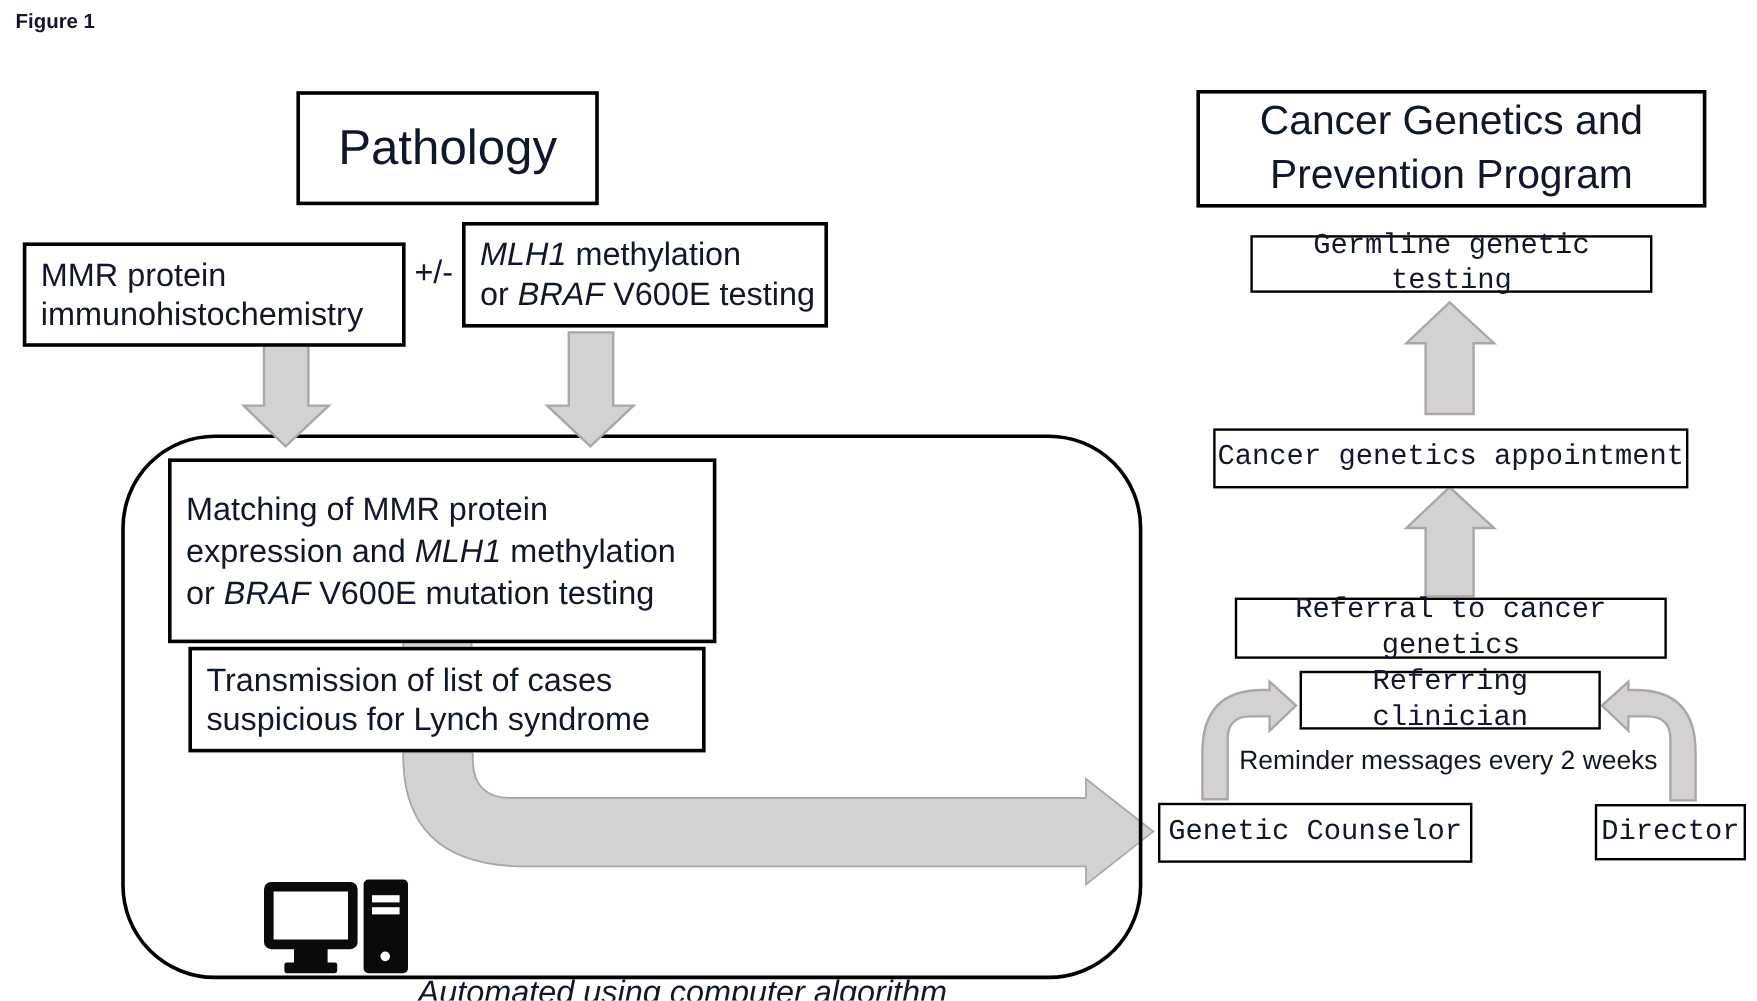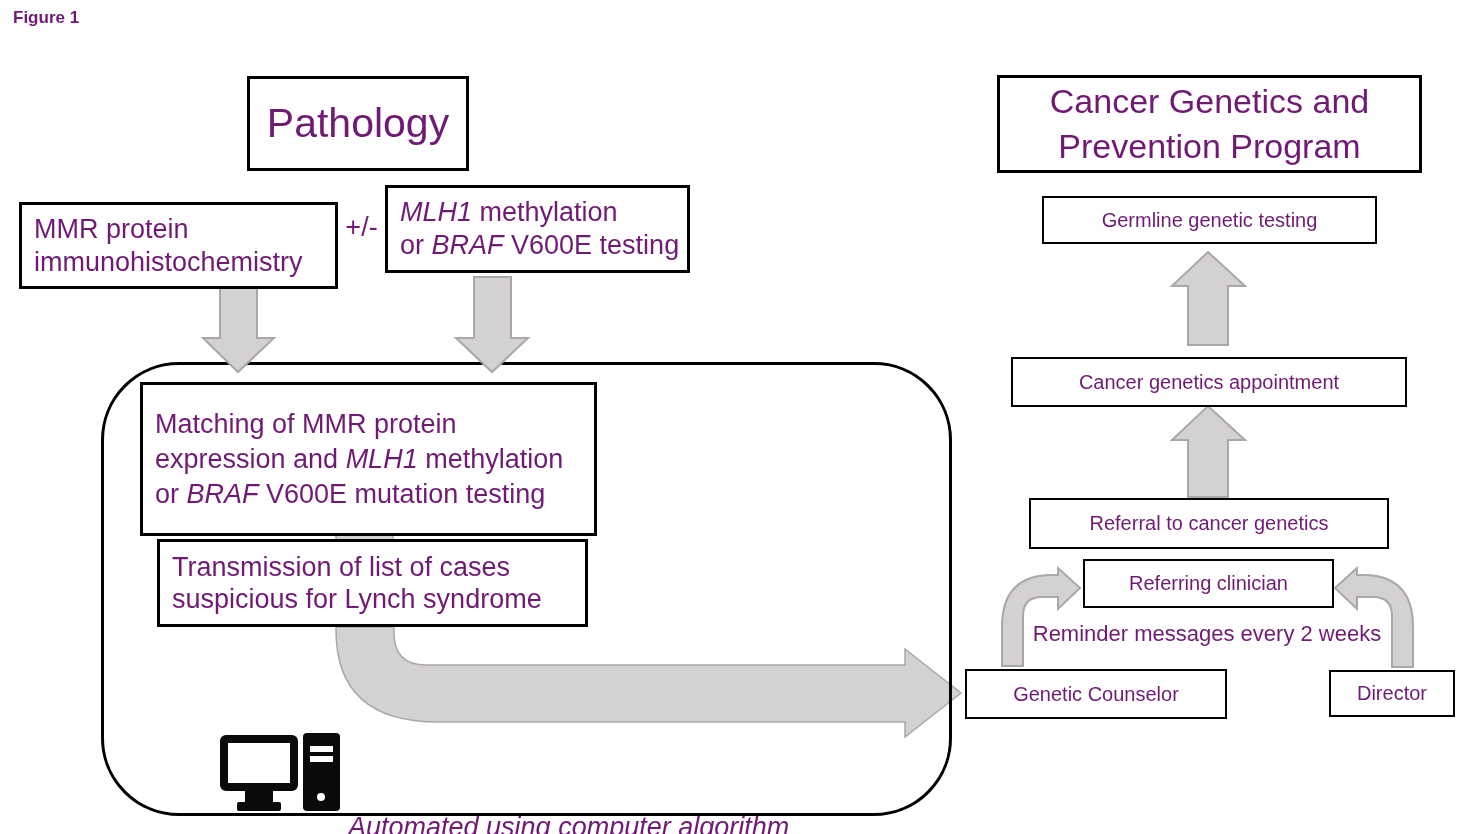--- a/index.html
+++ b/index.html
@@ -1,30 +1,30 @@
 <!DOCTYPE html>
 <html><head>
 <meta charset="utf-8">
 <style>
   html,body{margin:0;padding:0;background:#ffffff;}
   #stage{
     position:relative;width:1464px;height:834px;background:#ffffff;
-    font-family:"Liberation Sans",sans-serif;color:#701a75;overflow:hidden;
+    font-family:"Liberation Sans",sans-serif;color:#0f172a;overflow:hidden;
   }
   svg.layer{position:absolute;left:0;top:0;}
   .box{
     position:absolute;background:#ffffff;border:3px solid #000;
     box-sizing:border-box;display:flex;flex-direction:column;justify-content:center;
     line-height:1.22;
   }
   .box.thin{border-width:2.5px;}
   .center{align-items:center;text-align:center;}
   .leftpad{align-items:flex-start;text-align:left;padding-left:12px;}
   .fs27{font-size:27px;line-height:33px;}
-  .fs29{font-size:20px;}
+  .fs29{font-size:24px;font-family:Liberation Mono, monospace;}
   .fs33{font-size:33px;line-height:47px;}
   .fs34{font-size:34px;line-height:45px;}
   .fs40{font-size:41px;}
   .it{font-style:italic;}
   .figure-label{position:absolute;left:13px;top:8px;font-size:17px;font-weight:bold;}
   .plusminus{position:absolute;left:338px;top:212px;width:47px;text-align:center;font-size:27px;}
   .panel{
     position:absolute;left:101px;top:362px;width:851px;height:454px;
     border:3px solid #000;border-radius:78px;box-sizing:border-box;background:transparent;
   }
@@ -55,21 +55,21 @@
     <polygon points="220,277 257,277 257,338 274,338 238,372 203,338 220,338" stroke="#aba7a7" stroke-width="2" fill="#d3d1d1"></polygon>
     <polygon points="474,277 511,277 511,338 528,338 492,372 456,338 474,338" stroke="#aba7a7" stroke-width="2" fill="#d3d1d1"></polygon>
     <polygon points="1208,252 1245,286 1228,286 1228,345 1188,345 1188,286 1172,286" stroke="#aba7a7" stroke-width="2" fill="#d3d1d1"></polygon>
     <polygon points="1208,406 1245,440 1228,440 1228,497 1188,497 1188,440 1172,440" stroke="#aba7a7" stroke-width="2" fill="#d3d1d1"></polygon>
     <path d="M1002,666 L1002,627 Q1002,575 1052,575 L1058,575 L1058,568 L1080,588 L1058,609 L1058,597 L1042,597 Q1023,597 1023,616 L1023,666 Z" stroke="#aba7a7" stroke-width="2" fill="#d3d1d1"></path>
     <path d="M1413,667 L1413,627 Q1413,575 1363,575 L1357,575 L1357,568 L1335,588 L1357,609 L1357,597 L1373,597 Q1392,597 1392,616 L1392,667 Z" stroke="#aba7a7" stroke-width="2" fill="#d3d1d1"></path>
   </svg>
 
   <div class="figure-label">Figure 1</div>
 
-  <div class="box center fs40" style="left:247px;top:76px;width:222px;height:95px;">
+  <div class="box center fs40" style="left:247px;top:76px;width:252px;height:95px;">
     <span>Pathology</span>
   </div>
 
   <div class="box leftpad fs27" style="left:19px;top:186px;width:319px;height:87px;margin-top:16px;">
     <div>MMR protein</div>
     <div>immunohistochemistry</div>
   </div>
 
   <div class="plusminus">+/-</div>
 

